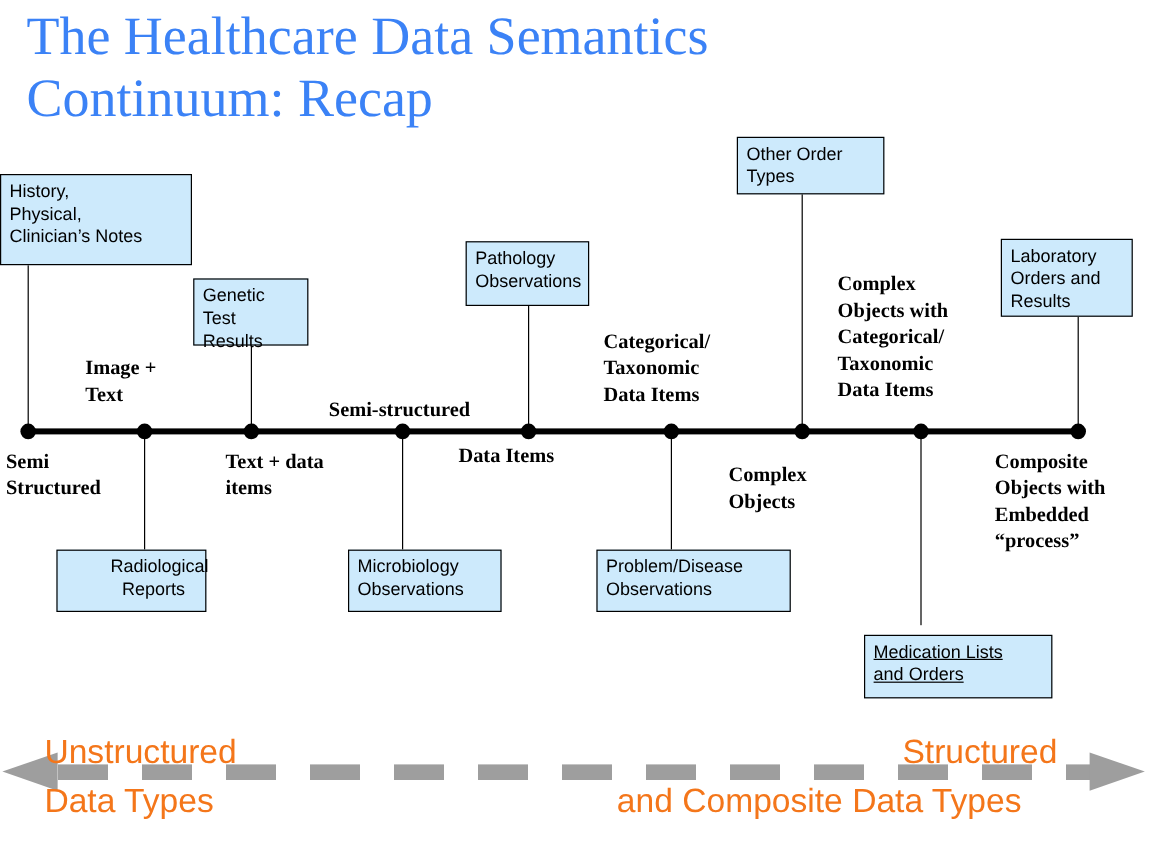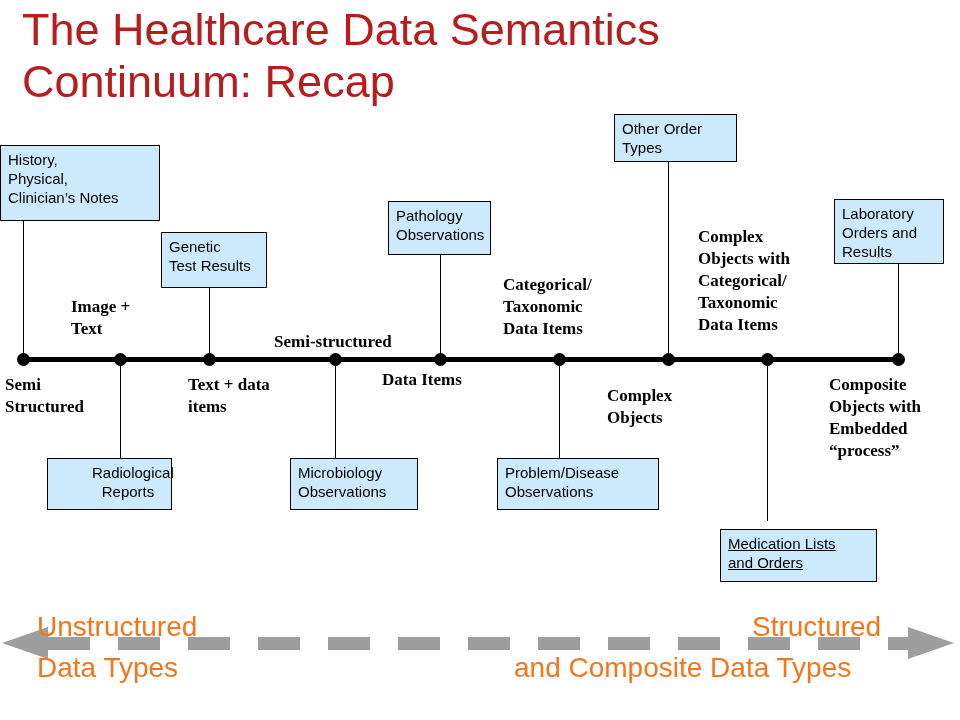--- a/index.html
+++ b/index.html
@@ -15,22 +15,22 @@
     overflow: hidden;
     font-family: "Liberation Sans", sans-serif;
   }
 
   
   .title {
     position: absolute;
     left: 22px;
     top: 4px;
     width: 900px;
-    color: #b91c1c;
-    font-family: Liberation Sans, sans-serif;
+    color: #3b82f6;
+    font-family: Liberation Serif, serif;
     font-size: 45px;
     line-height: 52px;
     font-weight: normal;
     white-space: pre-line;
     letter-spacing: 0px;
   }
 
   
   .box {
     position: absolute;
@@ -151,21 +151,21 @@
   <div class="node" style="left:434px; top:353px;"></div>
   <div class="node" style="left:553px; top:353px;"></div>
   <div class="node" style="left:662px; top:353px;"></div>
   <div class="node" style="left:761px; top:353px;"></div>
   <div class="node" style="left:892px; top:353px;"></div>
 
   <div class="box" style="left:0px; top:145px; width:160px; height:76px;">History,
 Physical,
 Clinician’s Notes</div>
 
-  <div class="box" style="left:161px; top:232px; width:106px; height:56px;">Genetic
+  <div class="box" style="left:161px; top:232px; width:96px; height:56px;">Genetic
 Test Results</div>
 
   <div class="box" style="left:388px; top:201px; width:103px; height:54px;">Pathology
 Observations</div>
 
   <div class="box" style="left:614px; top:114px; width:123px; height:48px;">Other Order
 Types</div>
 
   <div class="box" style="left:834px; top:199px; width:110px; height:65px;">Laboratory
 Orders and

